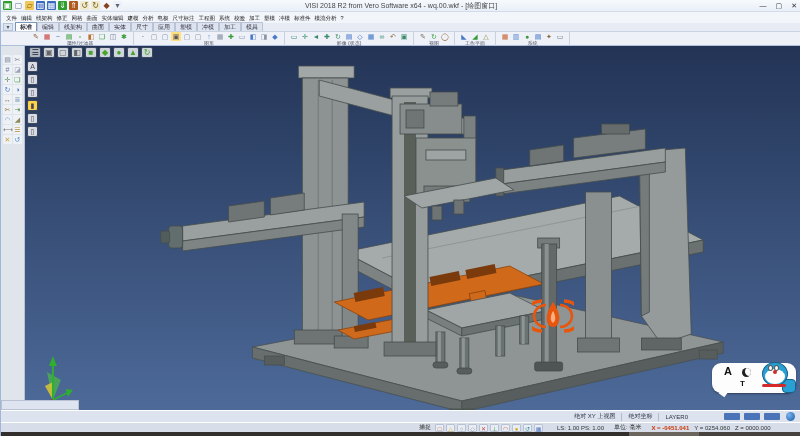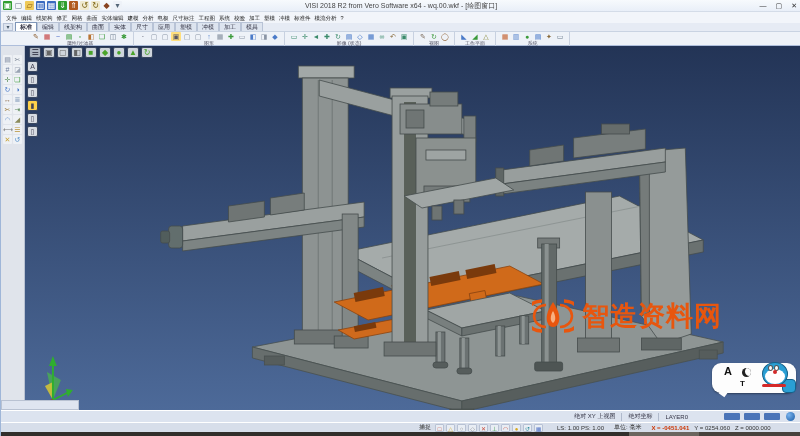--- a/index.html
+++ b/index.html
@@ -398,21 +398,20 @@
 
   <div class="abs" id="watermark">
     <svg width="42" height="38" viewBox="0 0 42 38">
       <path d="M10 4 a17 15 0 0 0 0 30" stroke="#e8560e" stroke-width="3.5" fill="none"></path>
       <path d="M14 8 a12 11 0 0 0 0 22" stroke="#e8560e" stroke-width="2.5" fill="none"></path>
       <path d="M32 4 a17 15 0 0 1 0 30" stroke="#e8560e" stroke-width="3.5" fill="none"></path>
       <path d="M28 8 a12 11 0 0 1 0 22" stroke="#e8560e" stroke-width="2.5" fill="none"></path>
       <path d="M21 5 C15 14 13 21 16 27 C18 31 24 31 26 27 C29 21 27 14 21 5 Z" fill="#e8560e"></path>
       <path d="M21 14 C18 19 18 24 21 26 C24 24 24 19 21 14 Z" fill="#f8b080"></path>
     </svg>
-    <span id="wm-text" style="color: rgb(232, 86, 14);">智造资料网</span>
   </div>
 
   <div class="abs" id="ime">
     <div id="ime-bubble"></div>
     <div id="ime-tail"></div>
     <span class="ime-glyph" style="left:12px;top:4px;font-size:11px;">A</span>
     <span id="moon"></span>
     <span class="ime-glyph" style="left:28px;top:18px;font-size:8px;">T</span>
     <div id="doraemon">
       <div id="d-body"></div>

